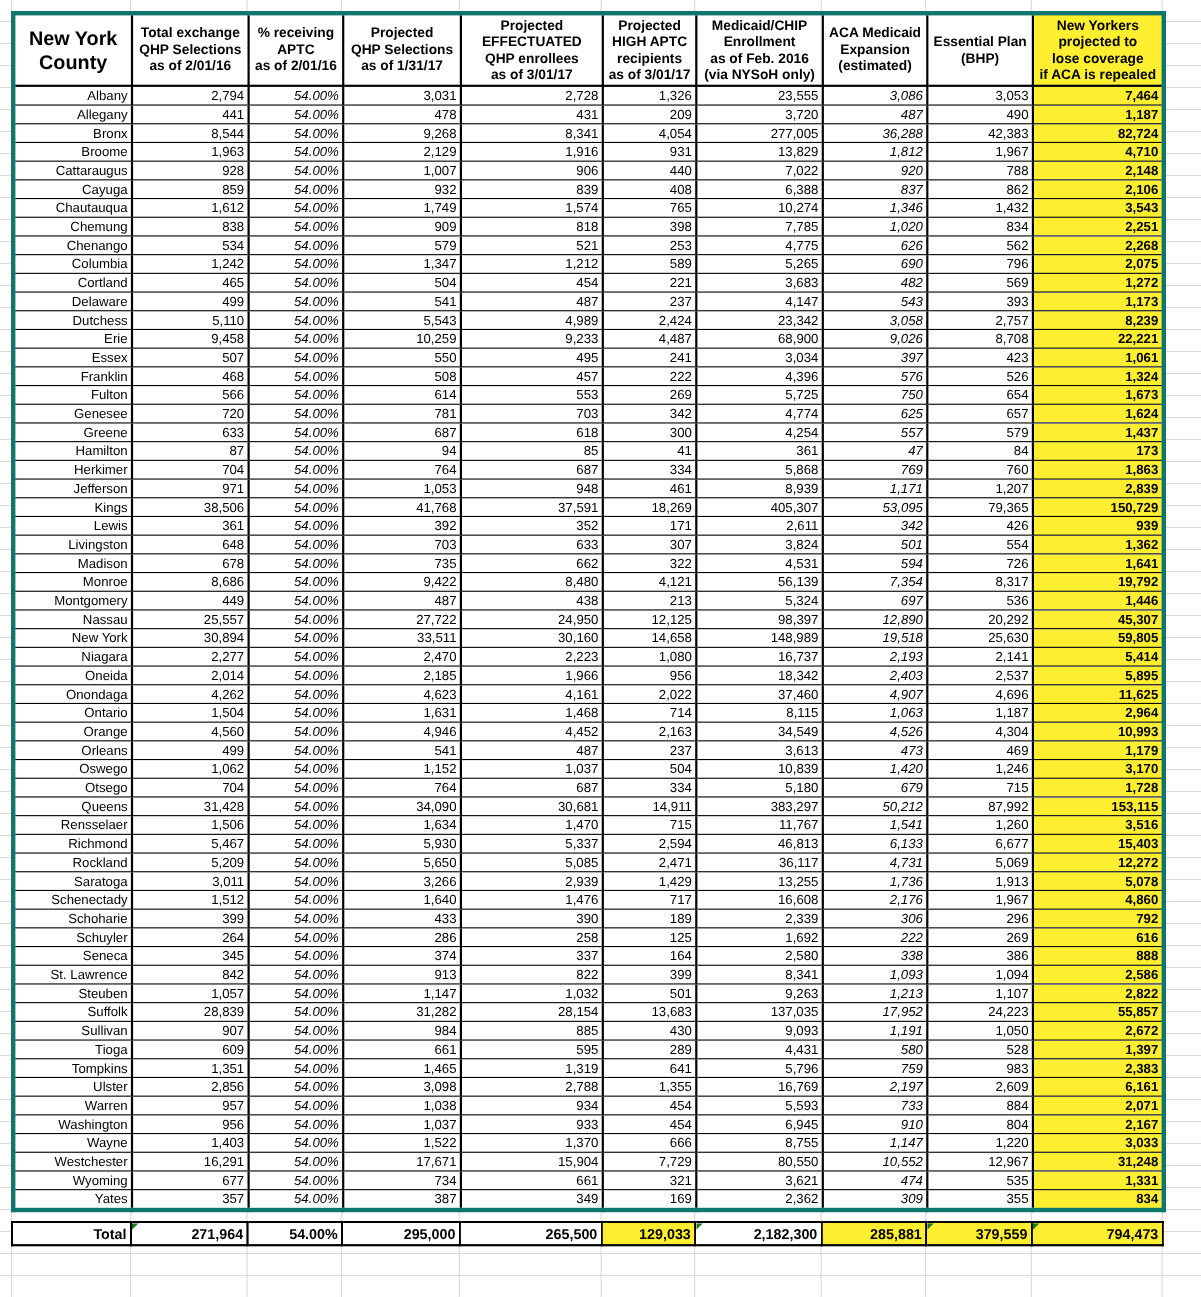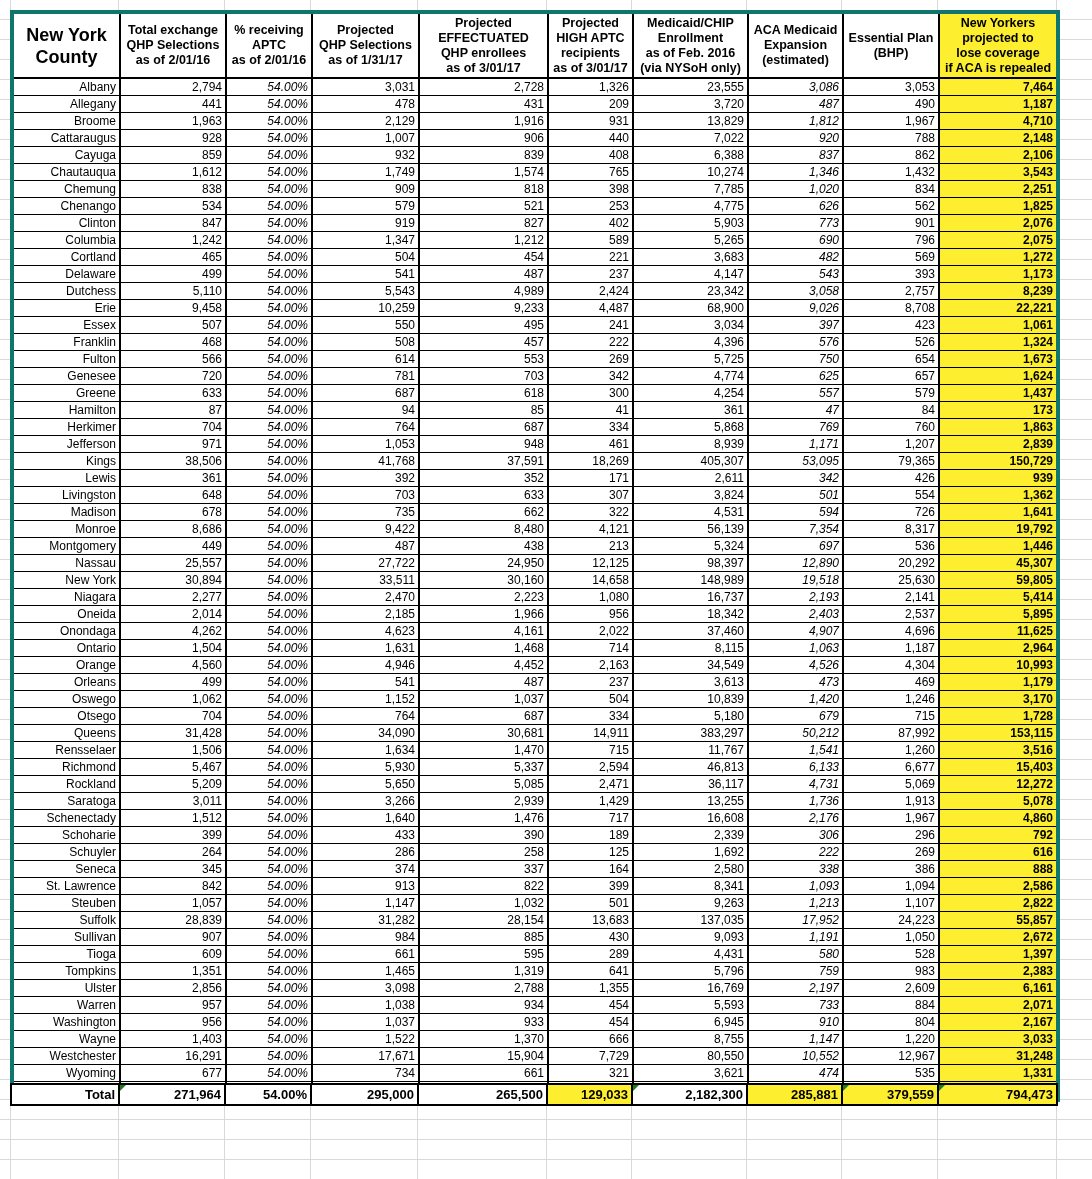--- a/index.html
+++ b/index.html
@@ -32,21 +32,21 @@
   }
   #main-table th:first-child{font-size:18px;line-height:22px;}
   #main-table td{
     border:1px solid #000;border-left-width:2px;border-right-width:2px;
     height:17px;padding:0 3px;font-size:12px;line-height:16px;text-align:right;
   }
   #main-table td:nth-child(3),#main-table td:nth-child(8){font-style:italic;}
   #main-table th:nth-child(10),#main-table td:nth-child(10){background:var(--yellow);}
   #main-table td:nth-child(10){font-weight:bold;}
 
-  #total-table{position:absolute;left:10px;top:1083px;width:1046px;border:2px solid #000;}
+  #total-table{position:absolute;left:10px;top:1110px;width:1046px;border:2px solid #000;}
   #total-table td{
     box-sizing:border-box;position:relative;overflow:hidden;white-space:nowrap;
     border:2px solid #000;height:21px;padding:0 3px;background:#fff;
     font-weight:bold;font-size:13px;line-height:18px;text-align:right;vertical-align:middle;
   }
   #total-table td.hl{background:var(--yellow);}
   #total-table td.err::before{
     content:"";position:absolute;top:0;left:0;width:0;height:0;
     border-top:6px solid var(--green);border-right:6px solid transparent;
   }
@@ -137,20 +137,32 @@
     <td>54.00%</td>
     <td>478</td>
     <td>431</td>
     <td>209</td>
     <td>3,720</td>
     <td>487</td>
     <td>490</td>
     <td>1,187</td>
   </tr>
       <tr>
+    <td>Bronx</td>
+    <td>8,544</td>
+    <td>54.00%</td>
+    <td>9,268</td>
+    <td>8,341</td>
+    <td>4,054</td>
+    <td>277,005</td>
+    <td>36,288</td>
+    <td>42,383</td>
+    <td>82,724</td>
+  </tr>
+      <tr>
     <td>Broome</td>
     <td>1,963</td>
     <td>54.00%</td>
     <td>2,129</td>
     <td>1,916</td>
     <td>931</td>
     <td>13,829</td>
     <td>1,812</td>
     <td>1,967</td>
     <td>4,710</td>
@@ -206,33 +218,21 @@
       <tr>
     <td>Chenango</td>
     <td>534</td>
     <td>54.00%</td>
     <td>579</td>
     <td>521</td>
     <td>253</td>
     <td>4,775</td>
     <td>626</td>
     <td>562</td>
-    <td>1,825</td>
-  </tr>
-      <tr>
-    <td>Clinton</td>
-    <td>847</td>
-    <td>54.00%</td>
-    <td>919</td>
-    <td>827</td>
-    <td>402</td>
-    <td>5,903</td>
-    <td>773</td>
-    <td>901</td>
-    <td>2,076</td>
+    <td>2,268</td>
   </tr>
       <tr>
     <td>Columbia</td>
     <td>1,242</td>
     <td>54.00%</td>
     <td>1,347</td>
     <td>1,212</td>
     <td>589</td>
     <td>5,265</td>
     <td>690</td>

